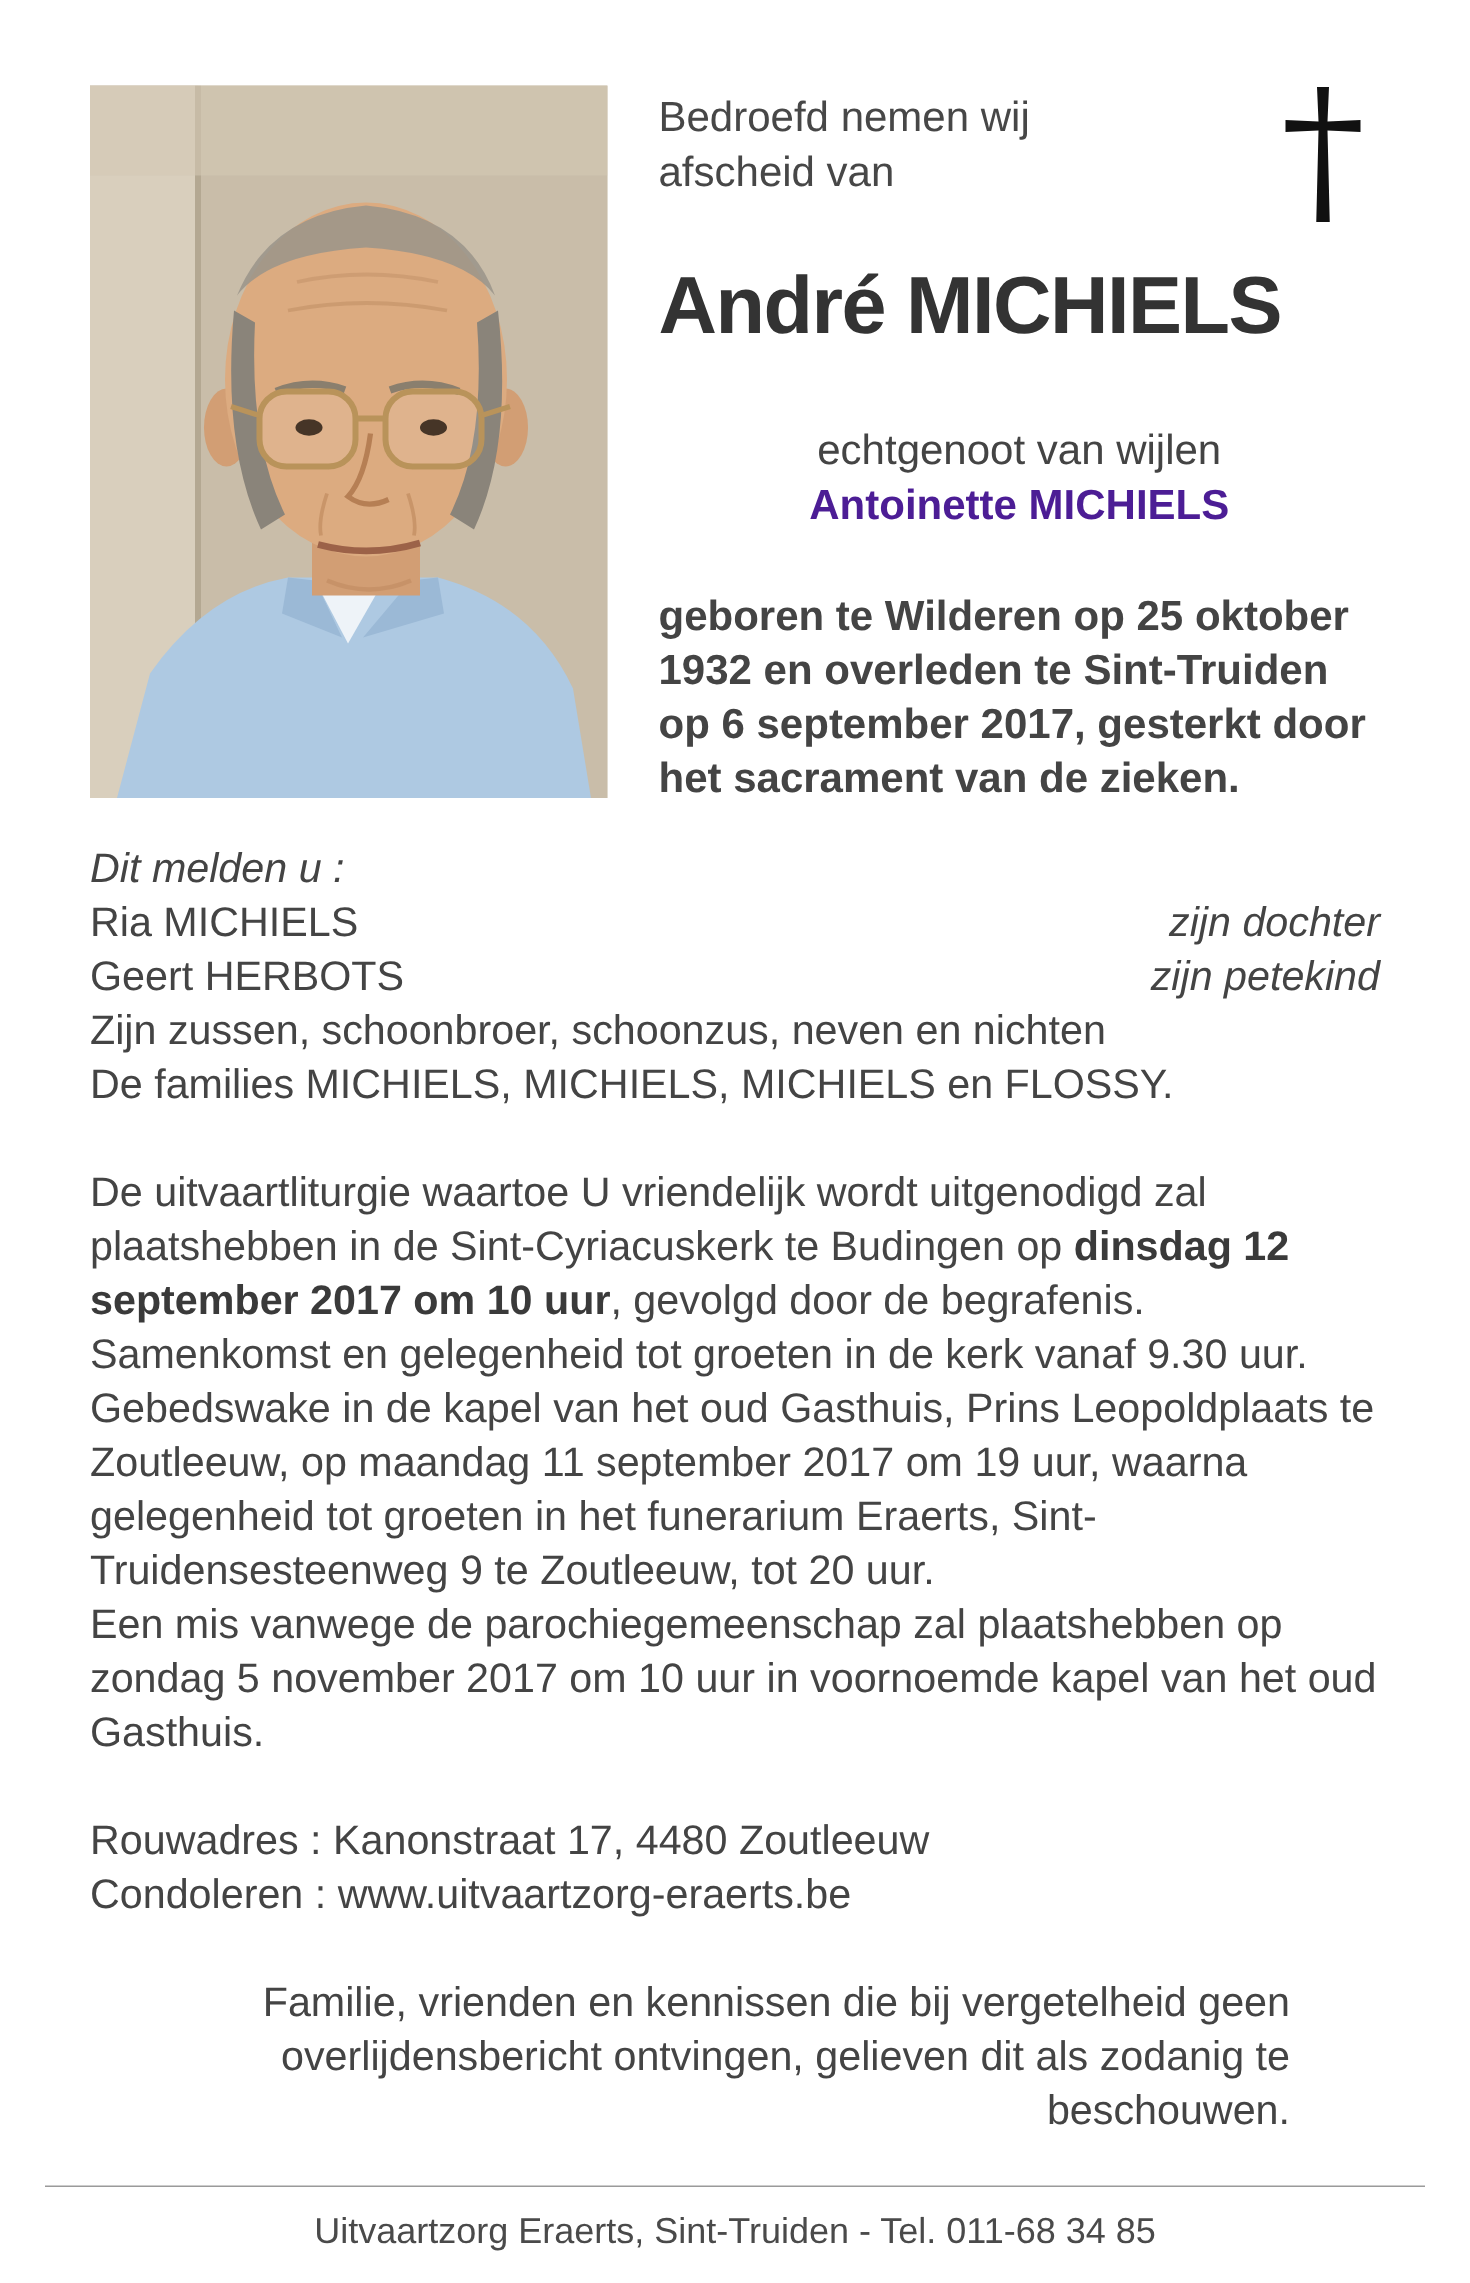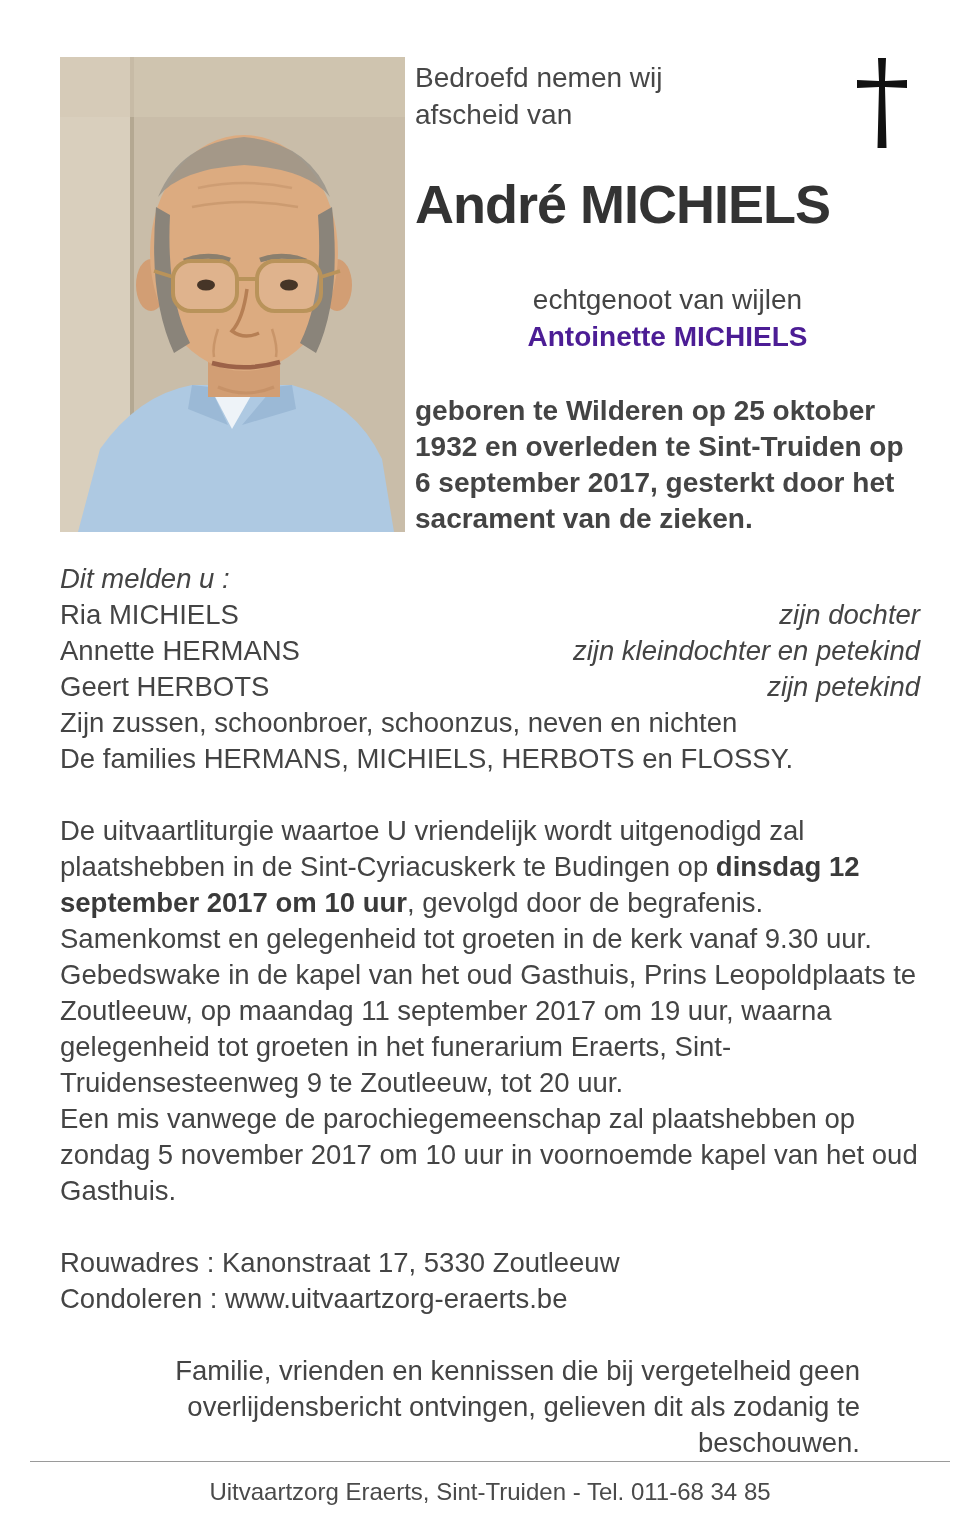--- a/index.html
+++ b/index.html
@@ -13,21 +13,21 @@
     height: 1522px;
     margin: 0 auto;
     background: #ffffff;
     padding: 57px 60px 0 60px;
     display: flex;
     flex-direction: column;
   }
   
   .top-section {
     display: flex;
-    gap: 10px;
+    gap: 34px;
   }
   .photo-frame {
     width: 345px;
     height: 475px;
     flex-shrink: 0;
     overflow: hidden;
     background: #c9bda9;
   }
   .photo-frame svg { display: block; }
   .header-col {
@@ -181,40 +181,36 @@
   </div>
 
   <div class="announce-block body-text">
     <div class="announce-lead">Dit melden u :</div>
 
     <div class="relative-row">
       <span>Ria MICHIELS</span>
       <span class="rel-relation">zijn dochter</span>
     </div>
     <div class="relative-row">
-      <span>Annette HERMANS</span>
-      <span class="rel-relation">zijn kleindochter en petekind</span>
-    </div>
-    <div class="relative-row">
       <span>Geert HERBOTS</span>
       <span class="rel-relation">zijn petekind</span>
     </div>
 
     <div>Zijn zussen, schoonbroer, schoonzus, neven en nichten</div>
-    <div>De families HERMANS, MICHIELS, HERBOTS en FLOSSY.</div>
+    <div>De families MICHIELS, MICHIELS, MICHIELS en FLOSSY.</div>
   </div>
 
   <div class="service-block body-text">
     <p><span>De uitvaartliturgie waartoe U vriendelijk wordt uitgenodigd zal plaatshebben in de Sint-Cyriacuskerk te Budingen op </span><span class="bold-inline">dinsdag 12 september 2017 om 10 uur</span><span>, gevolgd door de begrafenis. Samenkomst en gelegenheid tot groeten in de kerk vanaf 9.30 uur.</span></p>
     <p>Gebedswake in de kapel van het oud Gasthuis, Prins Leopoldplaats te Zoutleeuw, op maandag 11 september 2017 om 19 uur, waarna gelegenheid tot groeten in het funerarium Eraerts, Sint-Truidensesteenweg 9 te Zoutleeuw, tot 20 uur.</p>
     <p>Een mis vanwege de parochiegemeenschap zal plaatshebben op zondag 5 november 2017 om 10 uur in voornoemde kapel van het oud Gasthuis.</p>
   </div>
 
   <div class="contact-block body-text">
-    <div>Rouwadres : Kanonstraat 17, 5330 Zoutleeuw</div>
+    <div>Rouwadres : Kanonstraat 17, 4480 Zoutleeuw</div>
     <div>Condoleren : www.uitvaartzorg-eraerts.be</div>
   </div>
 
   <div class="closing-block body-text">Familie, vrienden en kennissen die bij vergetelheid geen overlijdensbericht ontvingen, gelieven dit als zodanig te beschouwen.</div>
 
   <div class="footer">
     <hr class="footer-divider">
     <div class="footer-text">Uitvaartzorg Eraerts, Sint-Truiden - Tel. 011-68 34 85</div>
   </div>
 

